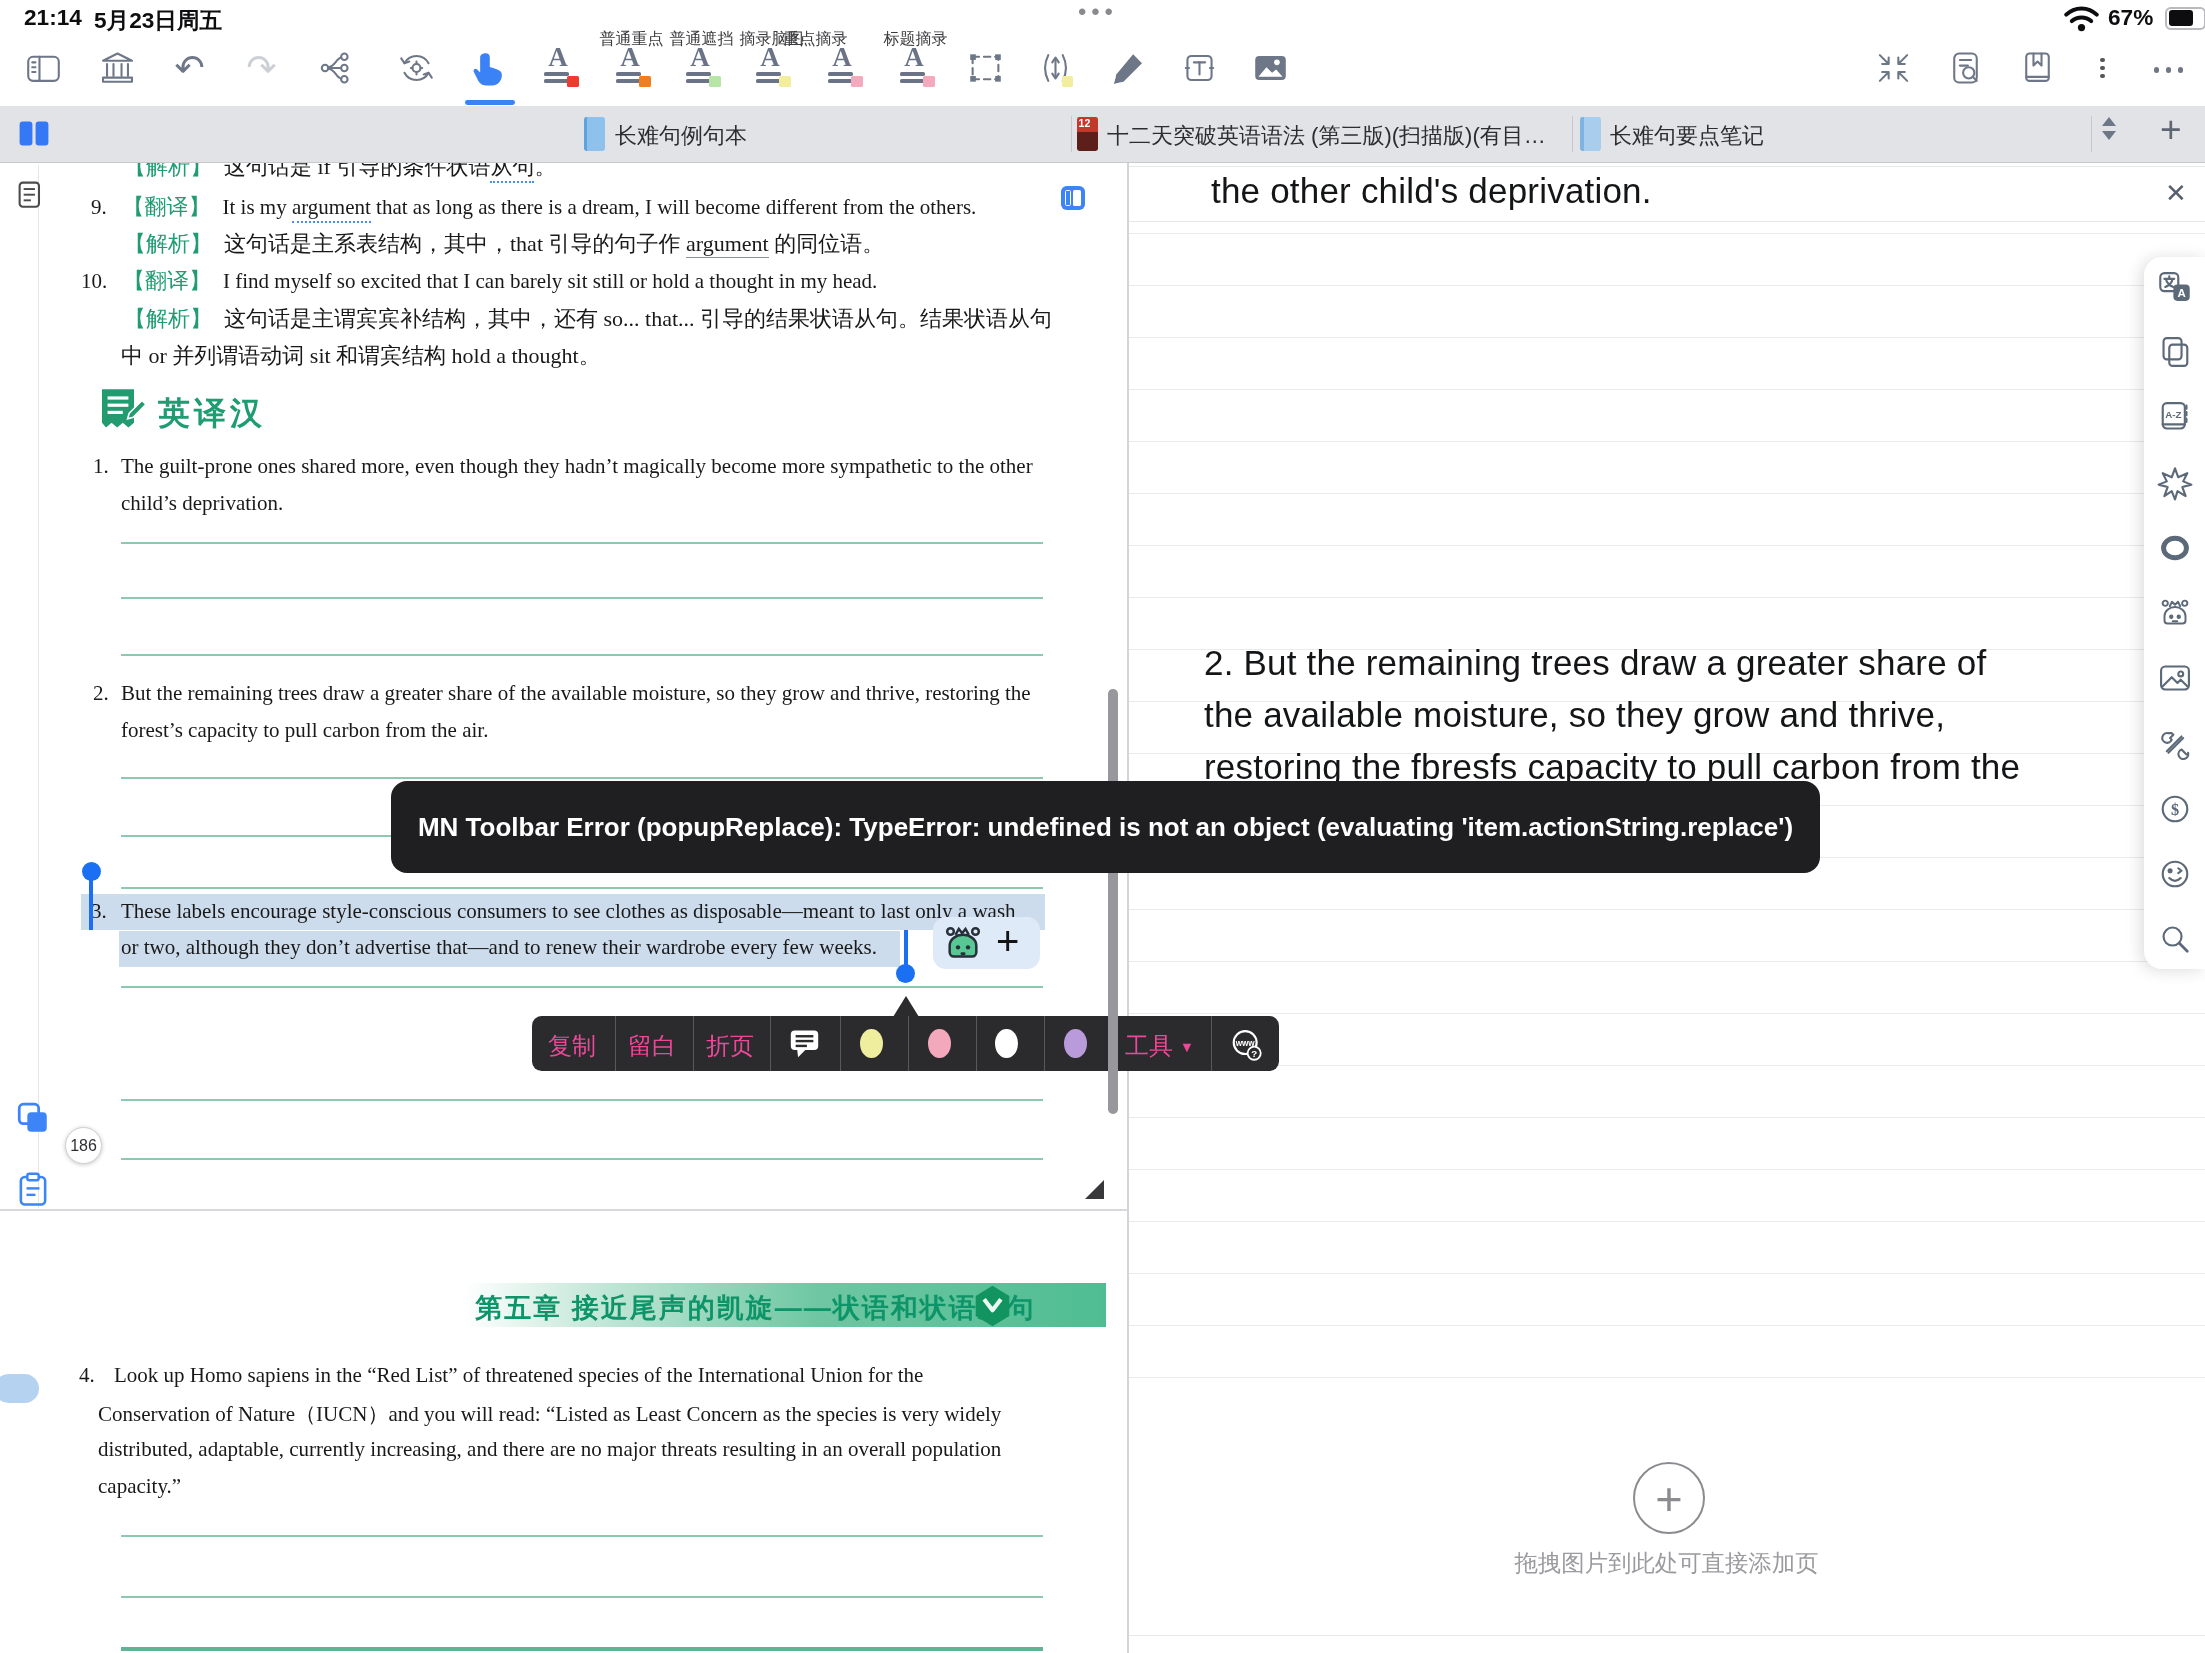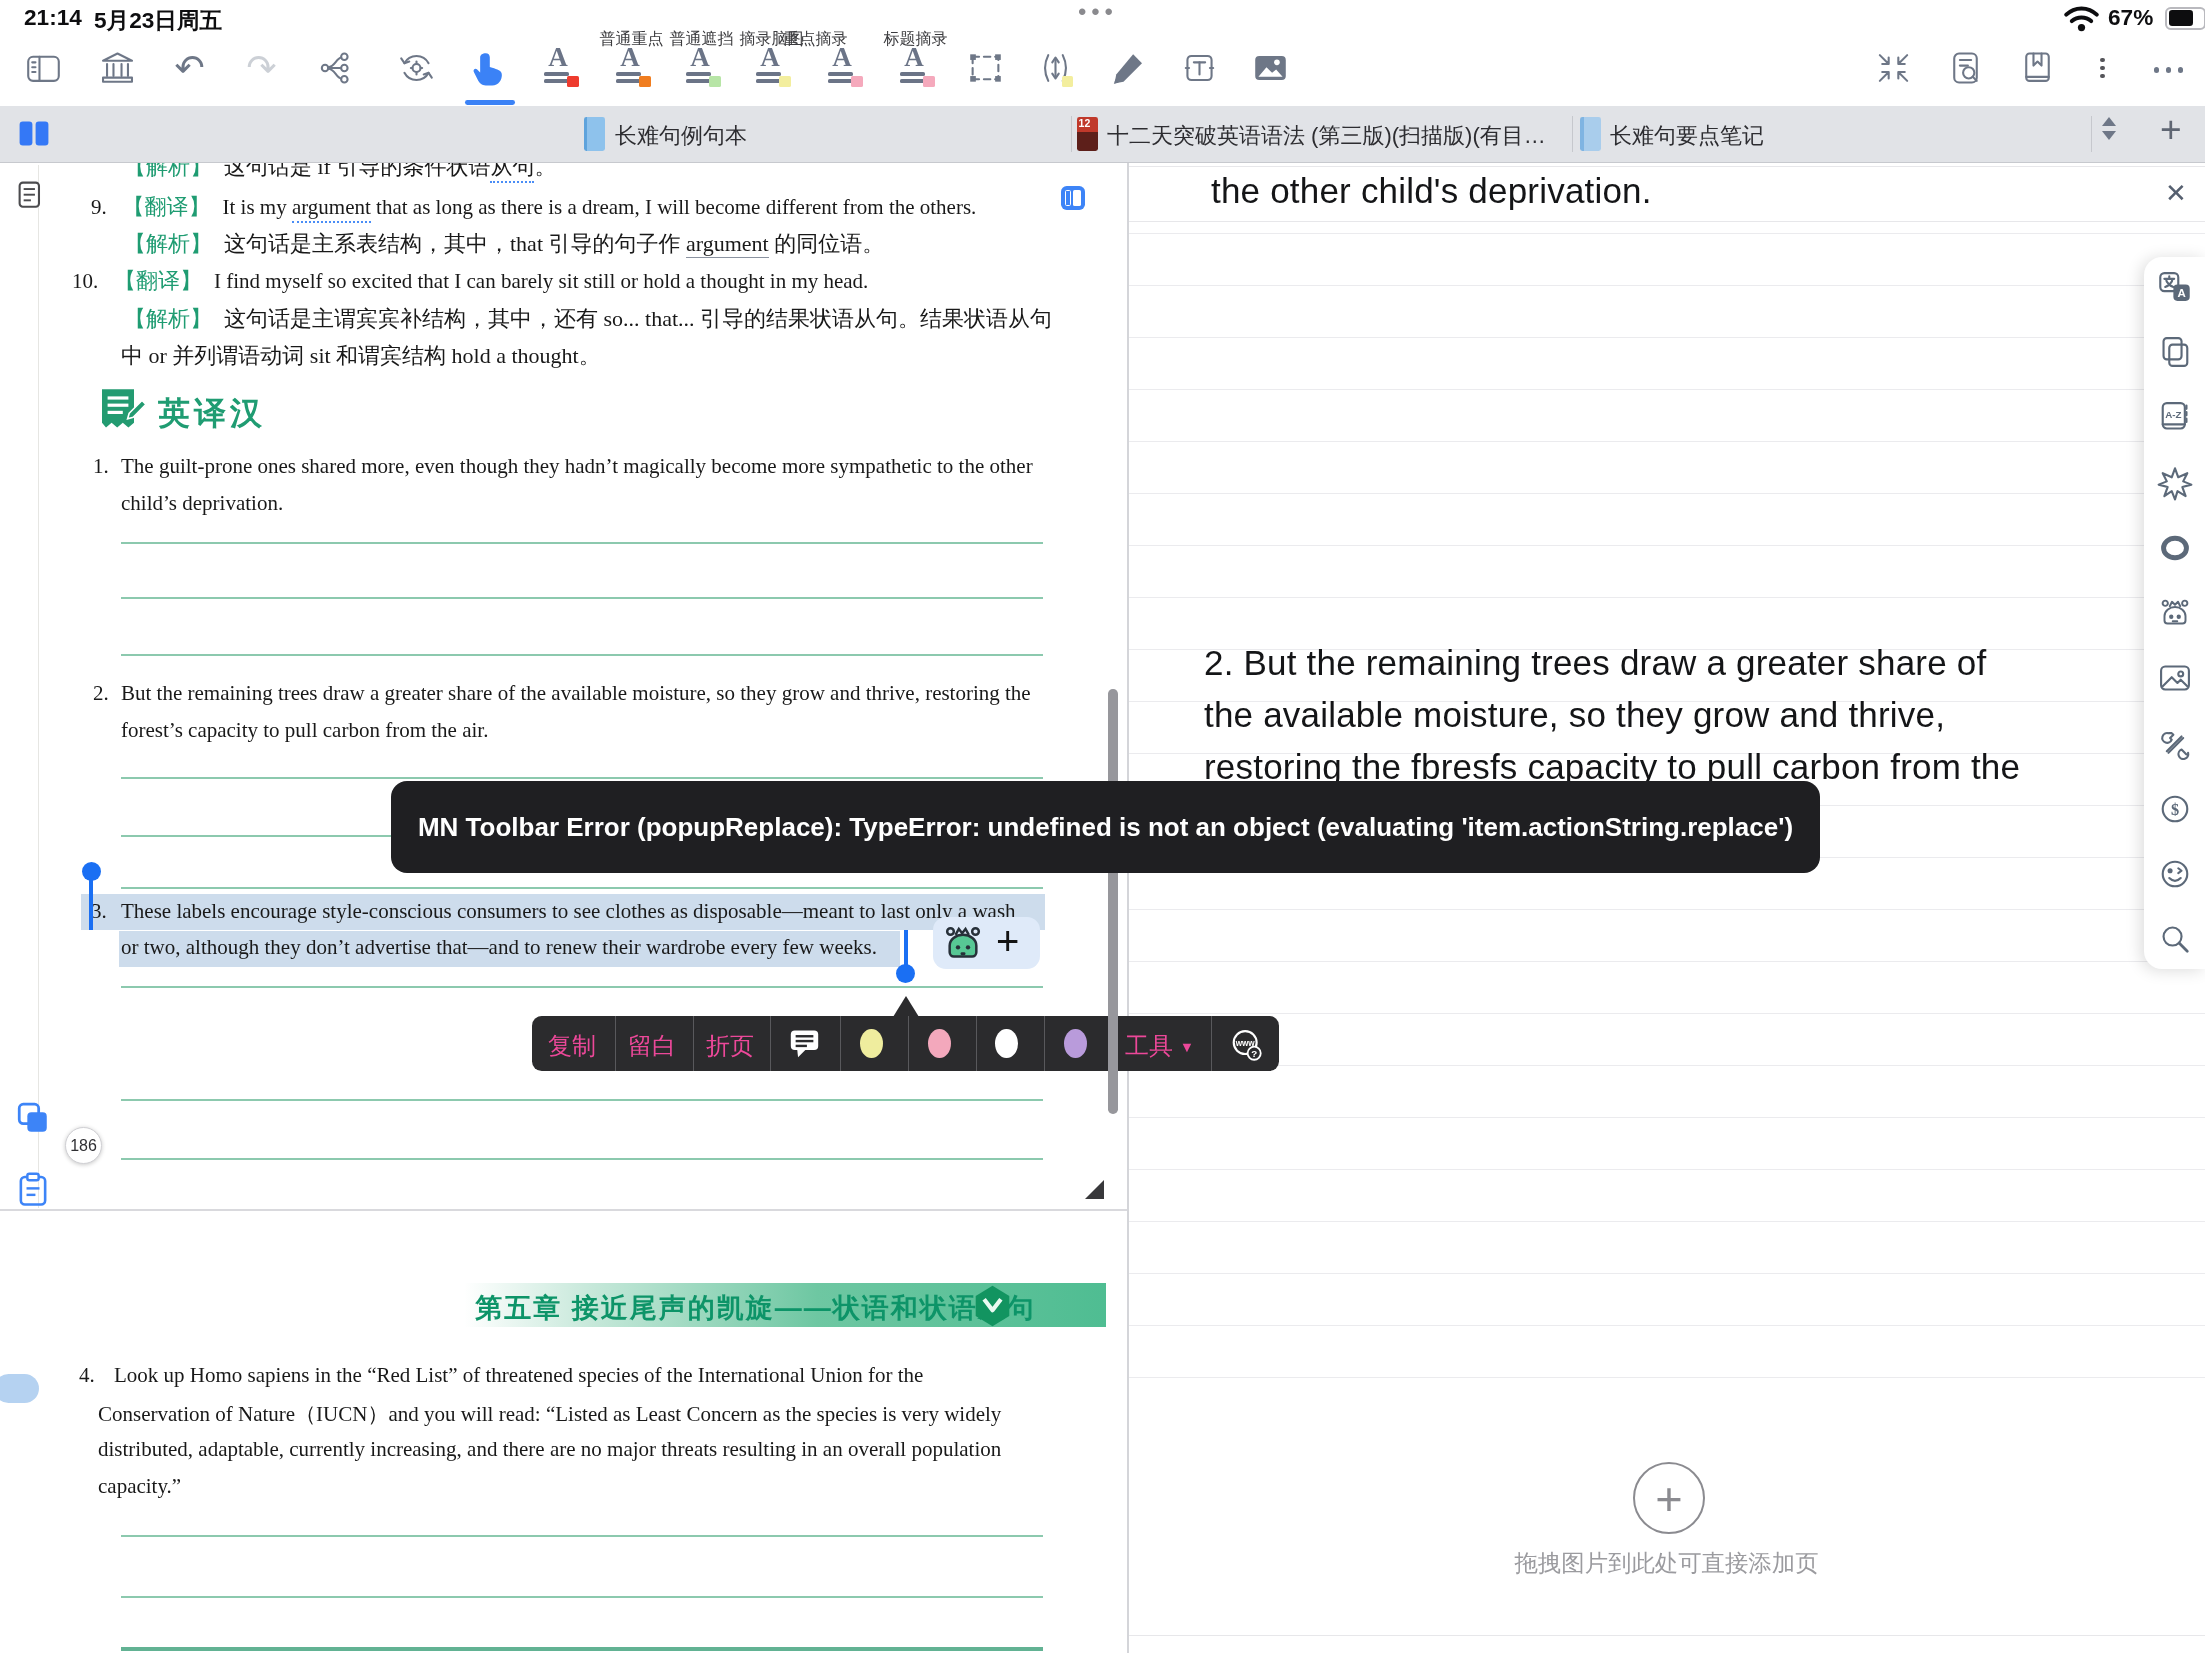--- a/index.html
+++ b/index.html
@@ -307,21 +307,21 @@
     <line x1="7" y1="24" x2="16" y2="24" stroke="#4b4b4e" stroke-width="2.4"></line>
   </svg>
 <div class="abs" style="left:1061px;top:186px;width:24px;height:24px;background:#3d84f7;border-radius:5.7px;">
     <div style="position:absolute;left:12px;top:4px;width:8px;height:16px;background:#fff;border-radius:1.6px;"></div>
     <div style="position:absolute;left:4px;top:4px;width:5.7px;height:16px;border:1.6px solid #fff;border-radius:1.6px;box-sizing:border-box;"></div>
   </div>
 
 <div class="dline cjk" style="left:124px;top:152px;"><span class="glab">【解析】</span><span>这句话是 if 引导的条件状语</span><span class="udot">从句</span><span>。</span></div>
 <div class="dline" style="left:91px;top:192px;"><span class="num" style="width:31.5px;">9.</span><span class="glab cjk">【翻译】</span><span>It is my </span><span class="udot">argument</span><span> that as long as there is a dream, I will become different from the others.</span></div>
 <div class="dline cjk" style="left:124px;top:229px;"><span class="glab">【解析】</span><span>这句话是主系表结构，其中，that 引导的句子作 </span><span class="usol">argument</span><span> 的同位语。</span></div>
-<div class="dline" style="left:72px;top:266px;"><span class="num" style="width:42px;">10.</span><span class="glab cjk">【翻译】</span><span>I find myself so excited that I can barely sit still or hold a thought in my head.</span></div>
+<div class="dline" style="left:81px;top:266px;"><span class="num" style="width:42px;">10.</span><span class="glab cjk">【翻译】</span><span>I find myself so excited that I can barely sit still or hold a thought in my head.</span></div>
 <div class="dline cjk" style="left:124px;top:304px;"><span class="glab">【解析】</span><span>这句话是主谓宾宾补结构，其中，还有 so... that... 引导的结果状语从句。结果状语从句</span></div>
 <div class="dline cjk" style="left:121px;top:341px;"><span>中 or 并列谓语动词 sit 和谓宾结构 hold a thought。</span></div>
 
 <svg class="abs" style="left:97px;top:386px;" width="50" height="48" viewBox="0 0 62 60">
   <path d="M6 4 H46 V46 L39 52 L32 46 L25 52 L18 46 L11 52 L6 46 Z" fill="#239b71"></path>
   <line x1="13" y1="15" x2="39" y2="15" stroke="#fff" stroke-width="4"></line>
   <line x1="13" y1="24" x2="39" y2="24" stroke="#fff" stroke-width="4"></line>
   <line x1="13" y1="33" x2="32" y2="33" stroke="#fff" stroke-width="4"></line>
   <path d="M40 34 L56 18 L61 23 L45 39 L38 41 Z" fill="#239b71" stroke="#fff" stroke-width="2"></path>
 </svg>

